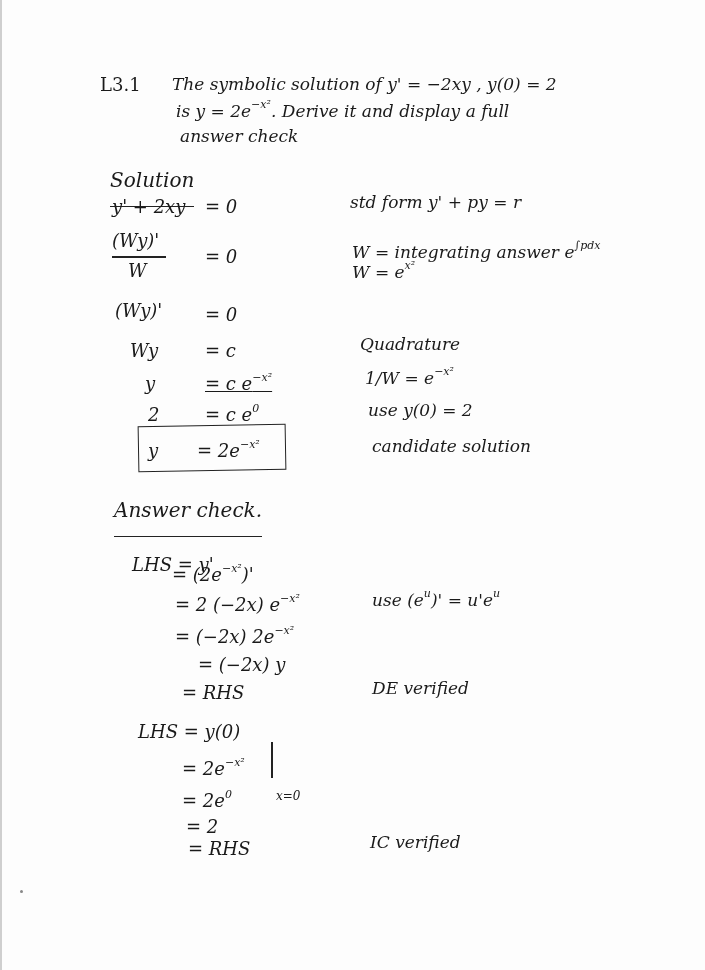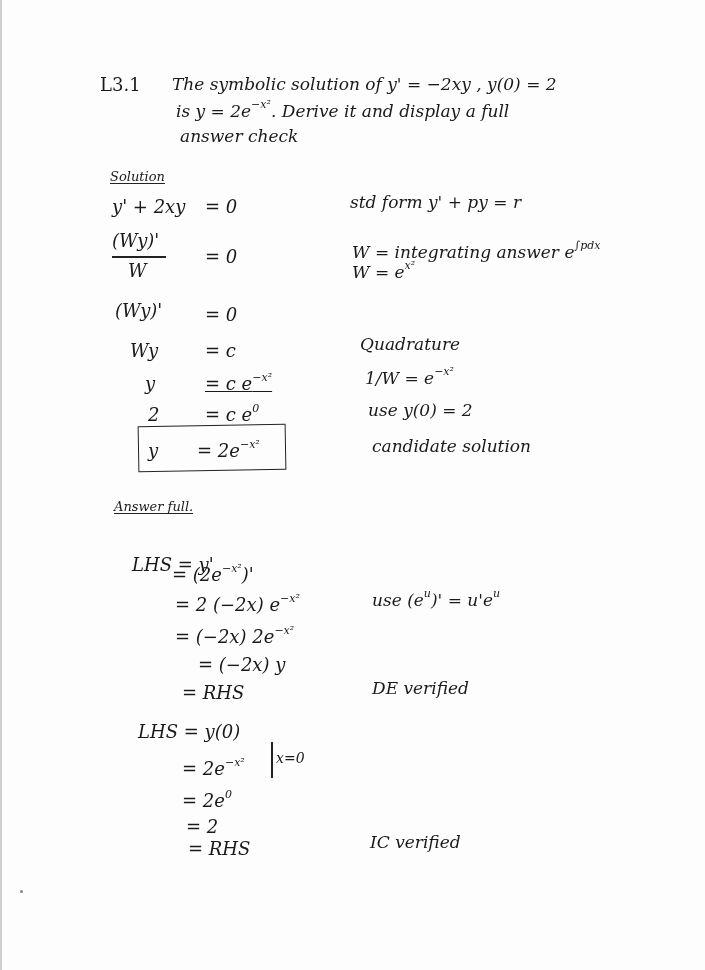--- a/index.html
+++ b/index.html
@@ -6,21 +6,21 @@
   body {
     width: 705px; height: 970px; position: relative; overflow: hidden;
     background: #fdfdfd;
     font-family: "DejaVu Serif", serif;
     color: #1a1a1a;
   }
   .page-edge { position: absolute; left: 0; top: 0; width: 2px; height: 970px; background: #cfcfcf; }
   .t { position: absolute; white-space: nowrap; font-style: italic; font-size: 17px; line-height: 1; }
   .m { font-size: 18px; }
   .sup { font-size: 11px; position: relative; top: -9px; margin-top: 20px; }
-  .heading { font-size: 13px; border-bottom: 1.5px solid #222; padding-bottom: 0; }
+  .heading { font-size: 20px; border-bottom: 1.5px solid #222; padding-bottom: 16px; }
   .box { position: absolute; border: 1.5px solid #222; }
   .frac-line { position: absolute; height: 1.5px; background: #222; }
   .vbar { position: absolute; width: 1.5px; background: #222; }
   .speck { position: absolute; width: 3px; height: 3px; background: #888; border-radius: 50%; }
 </style>
 </head>
 <body>
 
 <div class="page-edge"></div>
 
@@ -55,33 +55,33 @@
 
 <div class="t m" style="left:148px;top:406px;">2</div>
 <div class="t m" style="left:205px;top:406px;"><span>= c e</span><span class="sup">0</span></div>
 <div class="t" style="left:368px;top:402px;">use  y(0) = 2</div>
 
 <div class="box" style="left:138px;top:425px;width:146px;height:44px;transform:rotate(-1deg);"></div>
 <div class="t m" style="left:148px;top:442px;">y</div>
 <div class="t m" style="left:197px;top:442px;"><span>= 2e</span><span class="sup">−x²</span></div>
 <div class="t" style="left:372px;top:438px;">candidate solution</div>
 
-<div class="t heading" style="left:114px;top:500px;">Answer full.</div>
+<div class="t heading" style="left:114px;top:500px;">Answer check.</div>
 
 <div class="t m" style="left:132px;top:556px;">LHS =  y'</div>
 <div class="t m" style="left:172px;top:566px;"><span>= (2e</span><span class="sup">−x²</span><span>)'</span></div>
 <div class="t m" style="left:175px;top:596px;"><span>=  2 (−2x) e</span><span class="sup">−x²</span></div>
 <div class="t" style="left:372px;top:592px;"><span>use  (e</span><span class="sup">u</span><span>)' = u'e</span><span class="sup">u</span></div>
 <div class="t m" style="left:175px;top:628px;"><span>= (−2x) 2e</span><span class="sup">−x²</span></div>
 <div class="t m" style="left:178px;top:656px;margin-left:20px;">= (−2x) y</div>
 <div class="t m" style="left:182px;top:684px;">= RHS</div>
 <div class="t" style="left:372px;top:680px;">DE verified</div>
 
 <div class="t m" style="left:138px;top:723px;">LHS =  y(0)</div>
 <div class="t m" style="left:182px;top:760px;"><span>=  2e</span><span class="sup">−x²</span></div>
 <div class="vbar" style="left:271px;top:742px;height:36px;"></div>
-<div class="t" style="left:276px;top:751px;font-size:14px;">x=0</div>
+<div class="t" style="left:276px;top:790px;font-size:12px;">x=0</div>
 <div class="t m" style="left:182px;top:792px;"><span>=  2e</span><span class="sup">0</span></div>
 <div class="t m" style="left:186px;top:818px;">= 2</div>
 <div class="t m" style="left:188px;top:840px;">= RHS</div>
 <div class="t" style="left:370px;top:834px;">IC verified</div>
 
 <div class="speck" style="left:20px;top:890px;"></div>
 
 </body></html>

